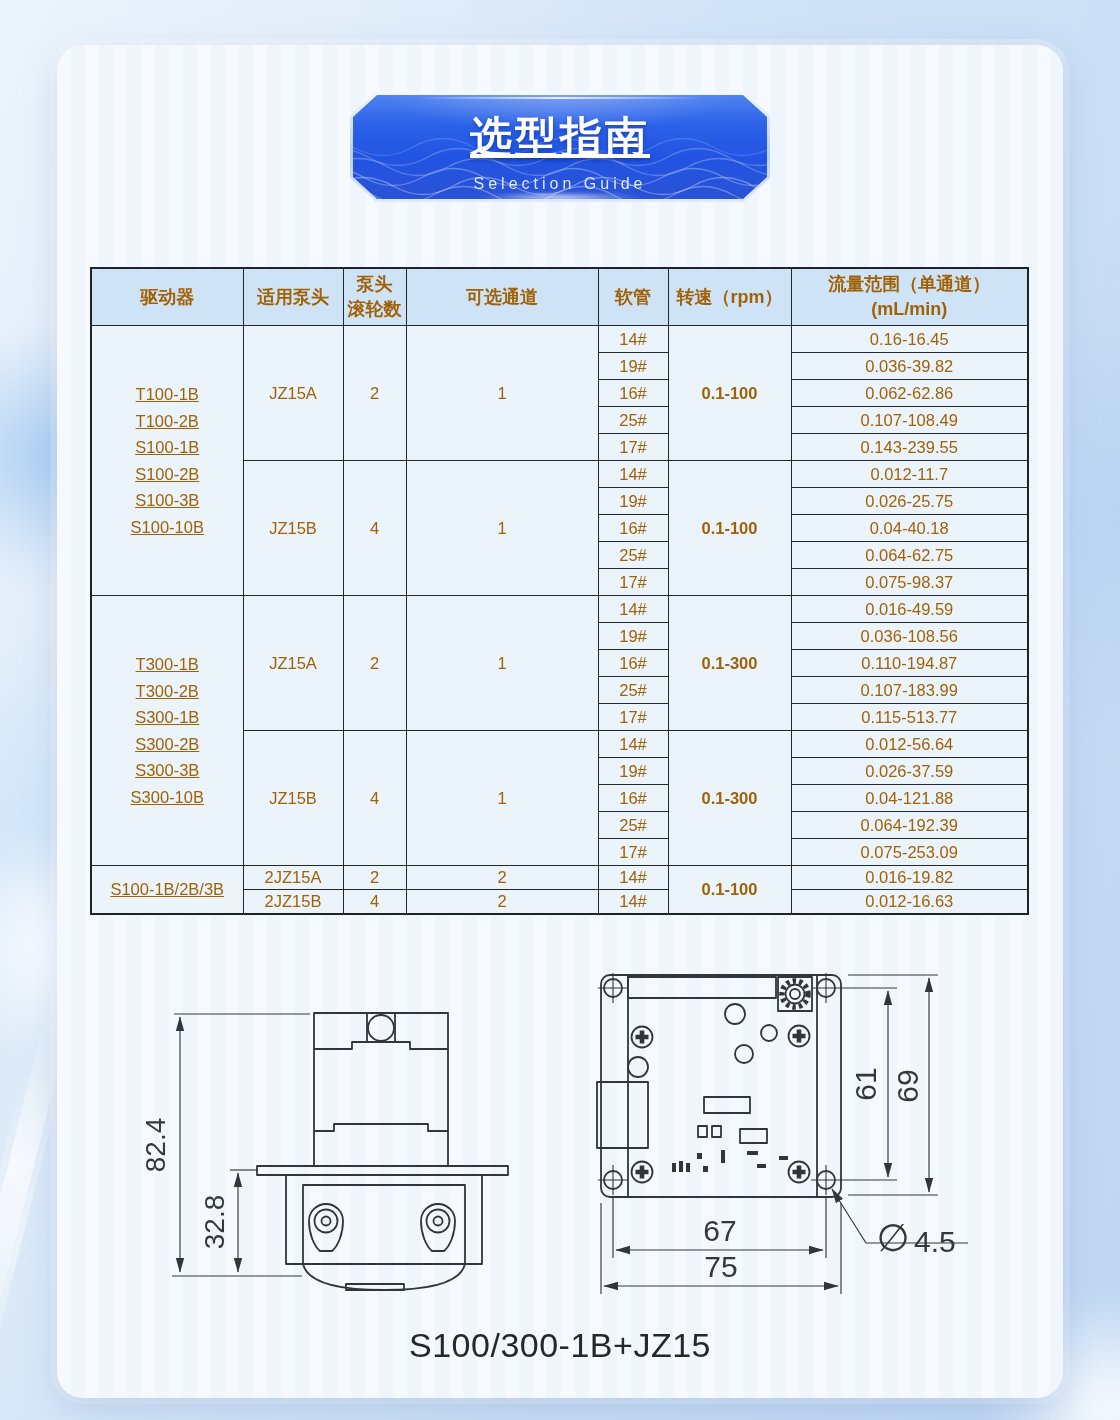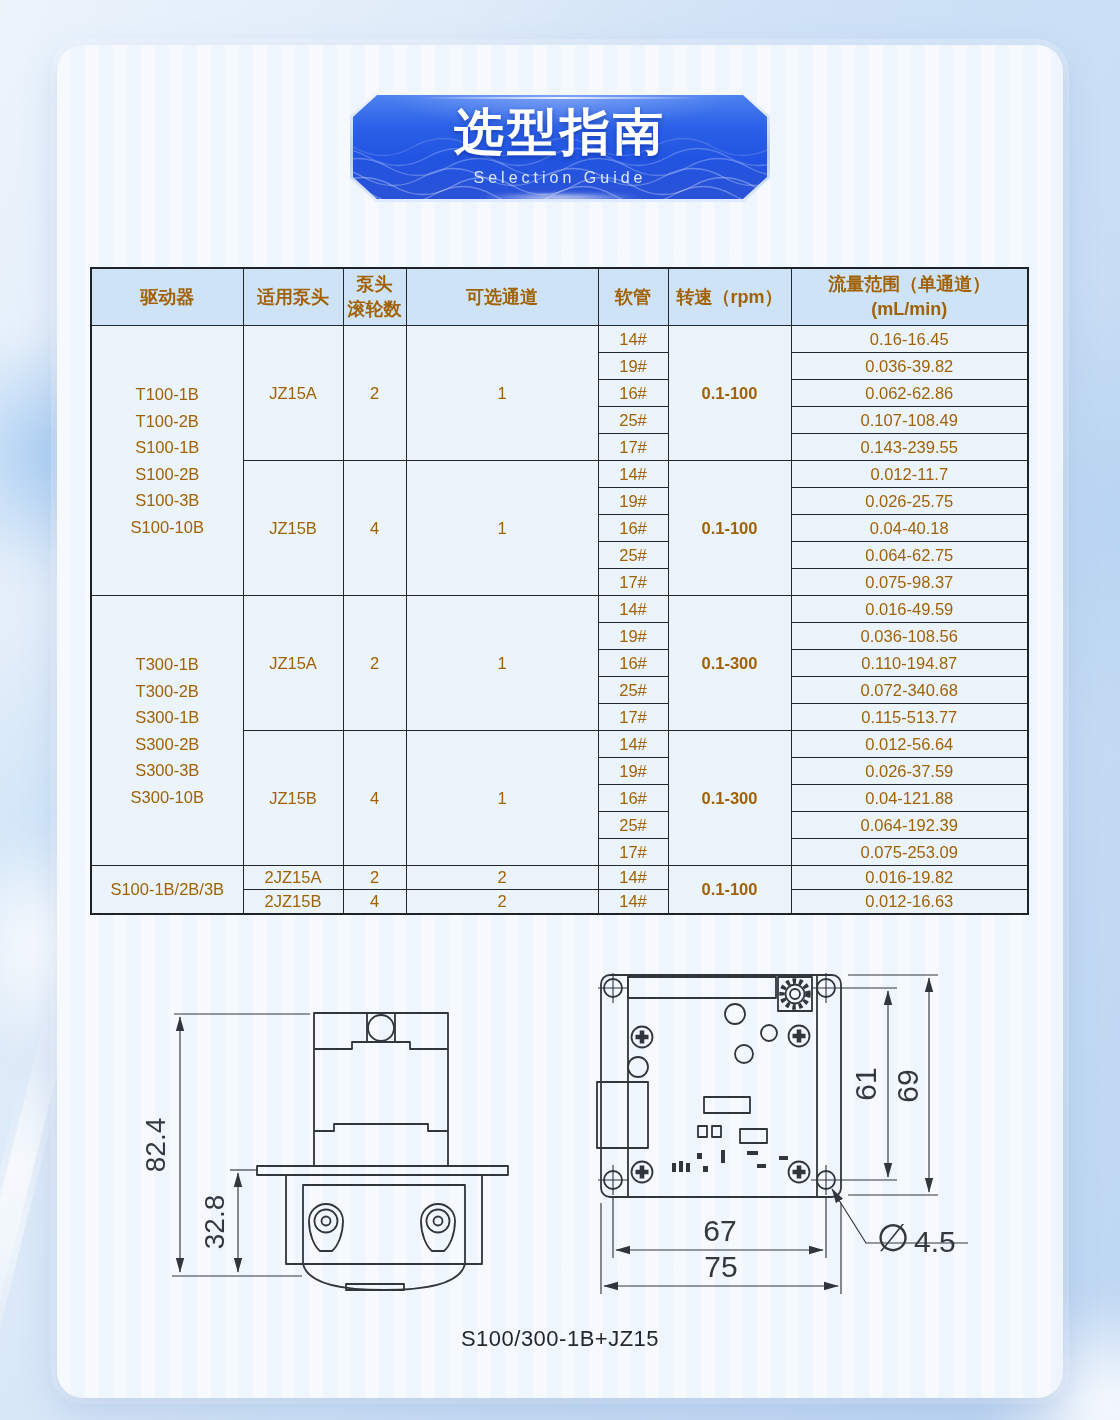--- a/index.html
+++ b/index.html
@@ -43,50 +43,50 @@
     clip-path:polygon(24px 0,390px 0,414px 22px,414px 82px,390px 104px,24px 104px,0 82px,0 22px);
     background:
       radial-gradient(62% 58% at 50% -6%, rgba(255,255,255,.30), rgba(255,255,255,0) 70%),
       linear-gradient(180deg,#4d82f0 0%,#2b61e8 30%,#2154e2 60%,#2a52d6 100%);
     overflow:hidden;text-align:center;
   }
   .banner-inner::before{content:"";position:absolute;left:16%;top:2px;width:68%;height:2px;
     background:linear-gradient(90deg,rgba(255,255,255,0),rgba(255,255,255,.85),rgba(255,255,255,0));}
   .banner-glow{position:absolute;left:30%;bottom:-3px;width:40%;height:9px;filter:blur(2px);
     background:radial-gradient(closest-side,rgba(255,255,255,.95),rgba(255,255,255,0));}
-  .banner-title{position:relative;margin-top:4px;font-size:50px;font-weight:bold;color:#fff;
-    letter-spacing:3px;text-shadow:0 2px 4px rgba(10,30,120,.45);}
-  .banner-subtitle{position:relative;margin-top:3px;font-size:16px;color:#dde8ff;letter-spacing:4px;}
+  .banner-title{position:relative;margin-top:14px;font-size:42px;font-weight:bold;color:#fff;
+    letter-spacing:3px;text-shadow:0 2px 4px rgba(10,30,120,.45);text-decoration:underline;}
+  .banner-subtitle{position:relative;margin-top:10px;font-size:16px;color:#dde8ff;letter-spacing:4px;}
   .waves{position:absolute;left:0;top:0;width:100%;height:100%;}
 
   
   .table-wrap{position:absolute;left:33px;top:222px;}
   table.spec{border-collapse:collapse;table-layout:fixed;background:#ebf3fb;color:#a16207;
     border:2.3px solid #1d2329;}
   table.spec th,table.spec td{border:1.6px solid #22282e;text-align:center;vertical-align:middle;padding:0;}
   table.spec th{background:#cfe3f6;font-weight:bold;font-size:18px;height:56px;line-height:25px;}
   table.spec td{font-size:16.5px;}
   table.spec tbody tr{height:27px;}
   table.spec tbody tr.short{height:24px;}
   .grp-top>td{border-top-width:2.6px;}
   .sub-top>td{border-top-width:2.1px;}
-  td.driver-cell{font-size:17px;}
+  td.driver-cell{font-size:17px;text-decoration:underline;}
   td.driver-cell .driver-line{line-height:26.5px;}
   td.speed-cell{font-size:17px;font-weight:bold;}
 
   
   .drawing{position:absolute;left:83px;top:915px;}
   .drawing .part{stroke:#31363c;stroke-width:1.8;fill:none;stroke-linejoin:round;}
   .drawing .thin{stroke:#31363c;stroke-width:1.1;fill:none;}
   .drawing .dim{stroke:#31363c;stroke-width:1.15;fill:none;}
   .drawing .fillbit{fill:#31363c;stroke:none;}
   .drawing text{fill:#33383d;font-family:"Liberation Sans","DejaVu Sans",sans-serif;}
 
   .caption{position:absolute;left:0;top:1281px;width:100%;text-align:center;
-    font-size:22px;color:#23282d;letter-spacing:.5px;}
+    font-size:34px;color:#23282d;letter-spacing:.5px;}
 </style>
 </head>
 <body>
 
 <div class="blob b1"></div>
 <div class="blob b2"></div>
 <div class="blob b3"></div>
 <div class="blob b4"></div>
 <div class="blob b5"></div>
 <div class="streak s1"></div>
@@ -219,21 +219,21 @@
           <tr class="">
             <td>19#</td>
             <td>0.036-108.56</td>
           </tr>
           <tr class="">
             <td>16#</td>
             <td>0.110-194.87</td>
           </tr>
           <tr class="">
             <td>25#</td>
-            <td>0.072-340.68</td>
+            <td>0.107-183.99</td>
           </tr>
           <tr class="">
             <td>17#</td>
             <td>0.115-513.77</td>
           </tr>
           <tr class="sub-top">
             <td rowspan="5">JZ15B</td>
             <td rowspan="5">4</td>
             <td rowspan="5">1</td>
             <td>14#</td>

